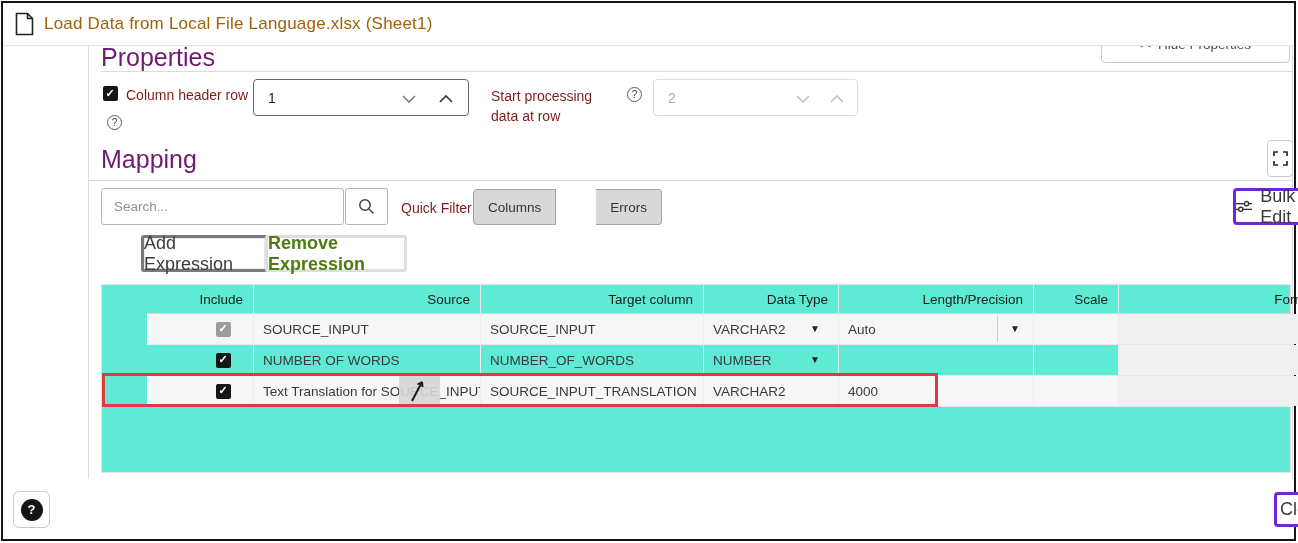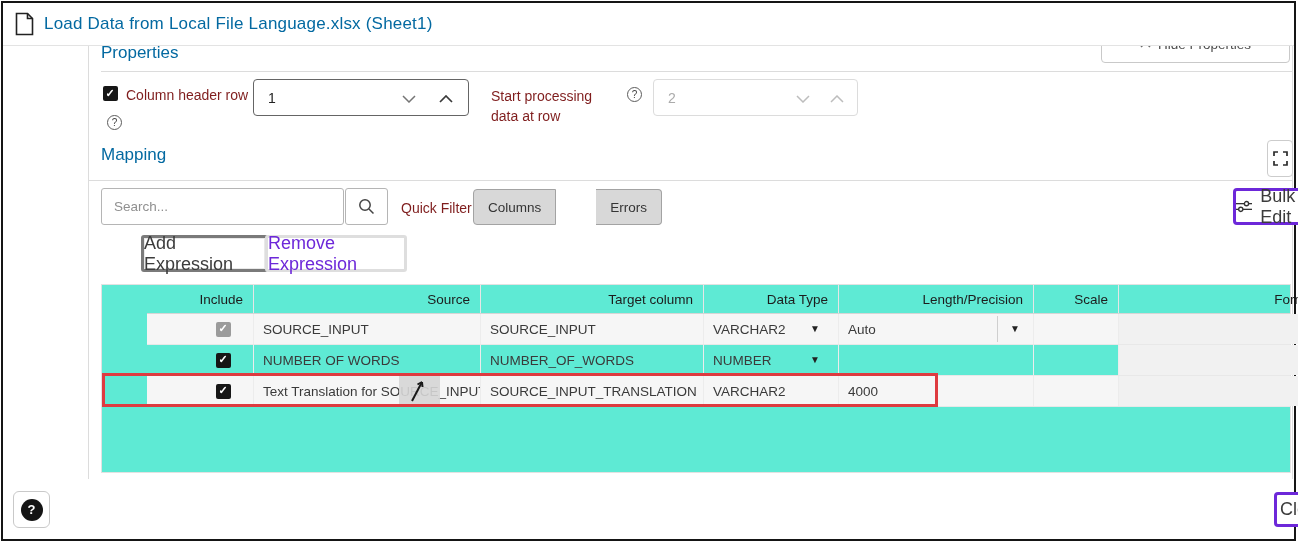--- a/index.html
+++ b/index.html
@@ -2,32 +2,32 @@
 <html><head>
 <meta charset="utf-8">
 <style>
   * { margin:0; padding:0; box-sizing:border-box; font-family:"Liberation Sans", sans-serif; }
   html,body { width:1298px; height:543px; background:#fff; overflow:hidden; }
   .frame { position:absolute; left:1px; top:1px; width:1295px; height:540px; border:2px solid #151515; background:#fff; }
   .abs { position:absolute; }
 
   
   .titlebar { position:absolute; left:0; top:0; right:0; height:43px; background:#fff; border-bottom:1px solid #e3e3e3; z-index:6; display:flex; align-items:center; padding-left:12px; }
-  .title-text { font-size:17px; color:#0369a1; margin-left:10px; letter-spacing:.2px; }
+  .title-text { font-size:17px; color:#a16207; margin-left:10px; letter-spacing:.2px; }
 
   
   .panel-border-left { position:absolute; left:85px; top:43px; width:1px; height:433px; background:#dcdcdc; }
   .panel-border-right { position:absolute; left:1289px; top:43px; width:1px; height:433px; background:#dcdcdc; }
 
-  .section-heading { font-size:17px; color:#0369a1; }
+  .section-heading { font-size:25px; color:#701a75; }
   .hrule { position:absolute; height:1px; background:#dcdcdc; }
 
   
   .btn { display:flex; align-items:center; justify-content:center; background:#fff; border:3px solid #6d28d9; border-radius:4px; color:#3c3c3c; font-size:18px; cursor:default;margin-left:40px; }
-  .btn-muted { color:#6d28d9; border-color:#dedede; }
+  .btn-muted { color:#4d7c0f; border-color:#dedede;font-weight:bold; }
 
   
   .hide-props { position:absolute; left:1098px; top:22px; width:189px; height:38px; z-index:2; display:flex; align-items:center; justify-content:center; gap:7px; background:#fff; border:1px solid #c9c9c9; border-radius:4px; color:#4a4a4a; font-size:13.5px; }
 
   
   .cb { width:15px; height:15px; border-radius:2px; background:#161616; position:relative; display:inline-block; }
   .cb::after { content:"✓"; position:absolute; left:2.5px; top:0.5px; color:#fff; font-size:11px; font-weight:bold; }
   .cb.disabled { background:#9b9b9b; }
 
   .help-circle { width:15px; height:15px; border:1px solid #5c5c5c; border-radius:50%; color:#444; font-size:10px; display:flex; align-items:center; justify-content:center; }

